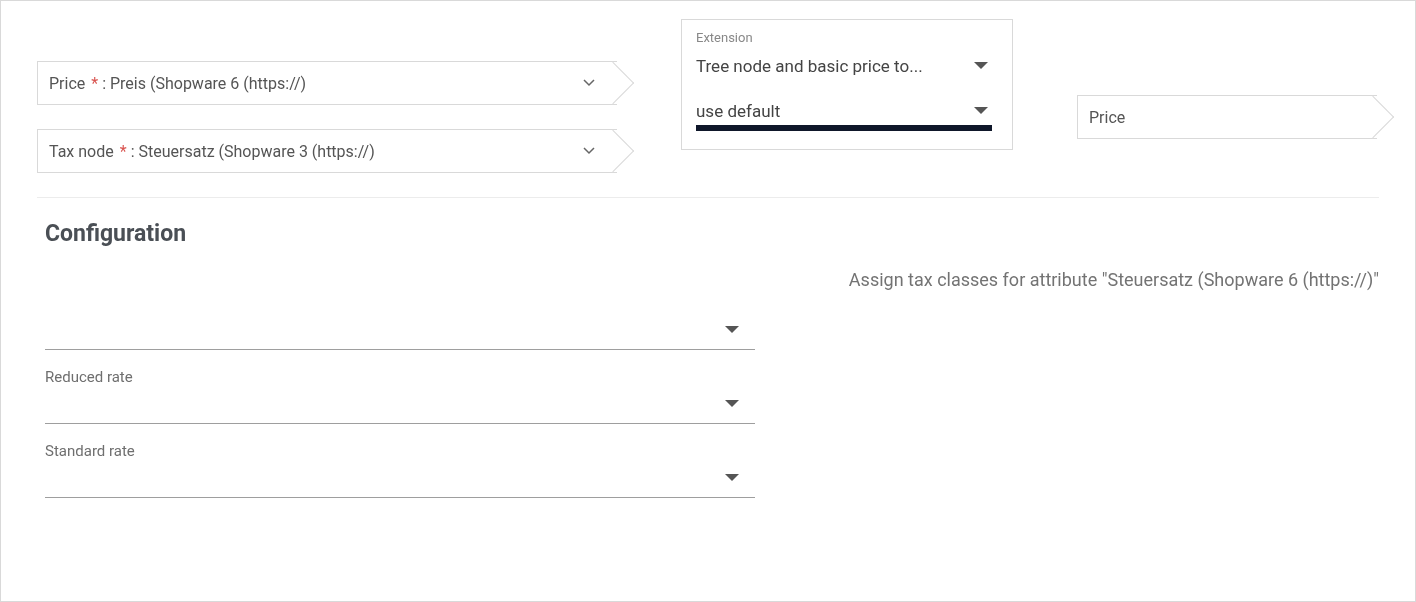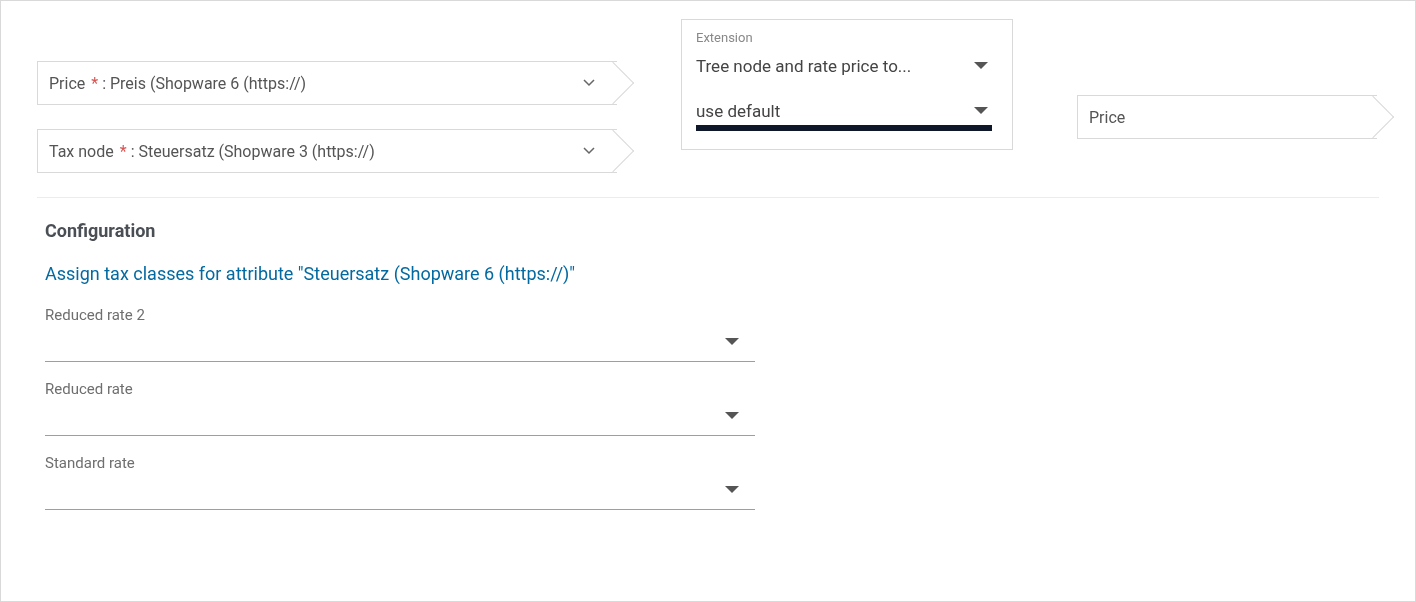--- a/index.html
+++ b/index.html
@@ -117,29 +117,30 @@
   .divider {
     border:none;
     border-top:1px solid #ececec;
     margin: 0 36px;
   }
 
   .config-section {
     padding: 22px 36px 0 44px;
   }
   .config-title {
-    font-size:18px;
+    font-size:23px;
     font-weight:700;
     color:#4a4f55;
     margin-bottom:22px;
   }
   .config-subtitle {
     font-size:18px;
-    color:#0369a1;
-    margin-bottom:22px;
+    color:#737373;
+    margin-bottom:30px;
+    text-align:right;
   }
   .rate-field { width:710px; margin-bottom:18px;}
   .rate-label {
     font-size:15px;
     color:#6f6f6f;
     margin-bottom:8px;
     display:block;
   }
   .rate-select {
     position:relative;
@@ -189,21 +190,21 @@
         </span>
       </div>
 
     </div>
 
     <div class="col-mid">
 
       <div class="mat-field">
         <span class="mat-label">Extension</span>
         <div class="mat-select" style="border-bottom:none;">
-          <span>Tree node and rate price to...</span>
+          <span>Tree node and basic price to...</span>
           <span class="caret">
             <svg width="14" height="8" viewBox="0 0 14 8">
                 <path d="M0 0l7 7 7-7z" fill="#555"></path>
               </svg>
           </span>
         </div>
       </div>
 
       <div class="mat-field" style="margin-bottom:0;">
         <div class="mat-select">
@@ -227,21 +228,20 @@
 
   </div>
 
   <hr class="divider">
 
   <div class="config-section">
     <div class="config-title">Configuration</div>
     <div class="config-subtitle">Assign tax classes for attribute "Steuersatz (Shopware 6 (https://)"</div>
 
     <div class="rate-field">
-      <span class="rate-label">Reduced rate 2</span>
       <div class="rate-select">
         <span></span>
         <span class="caret">
           <svg width="14" height="8" viewBox="0 0 14 8">
               <path d="M0 0l7 7 7-7z" fill="#555"></path>
             </svg>
         </span>
       </div>
     </div>
 

